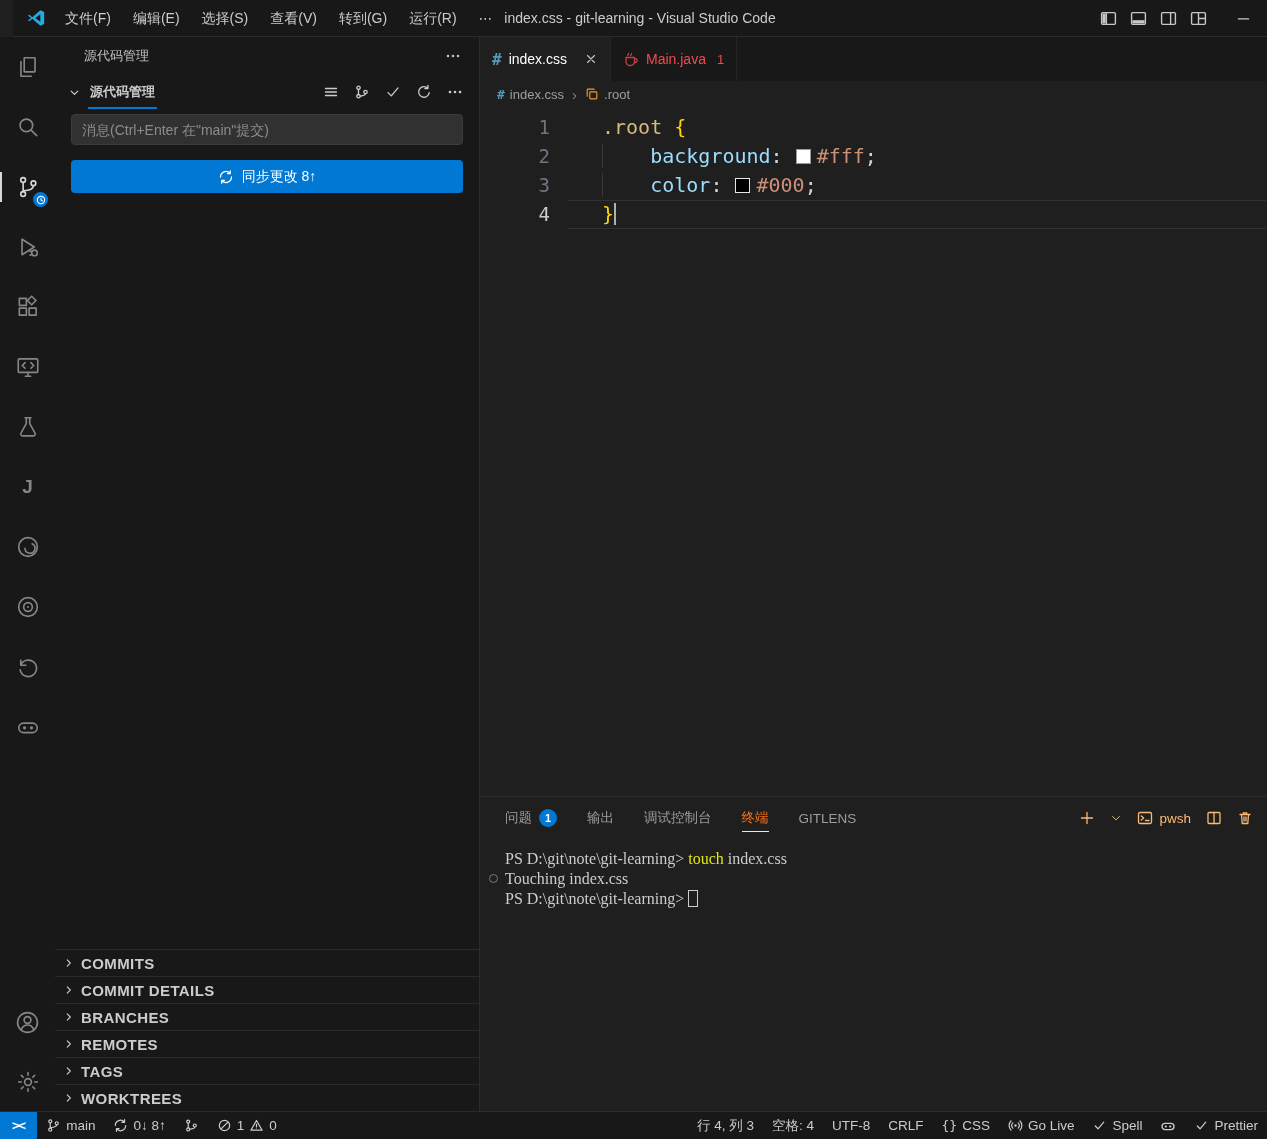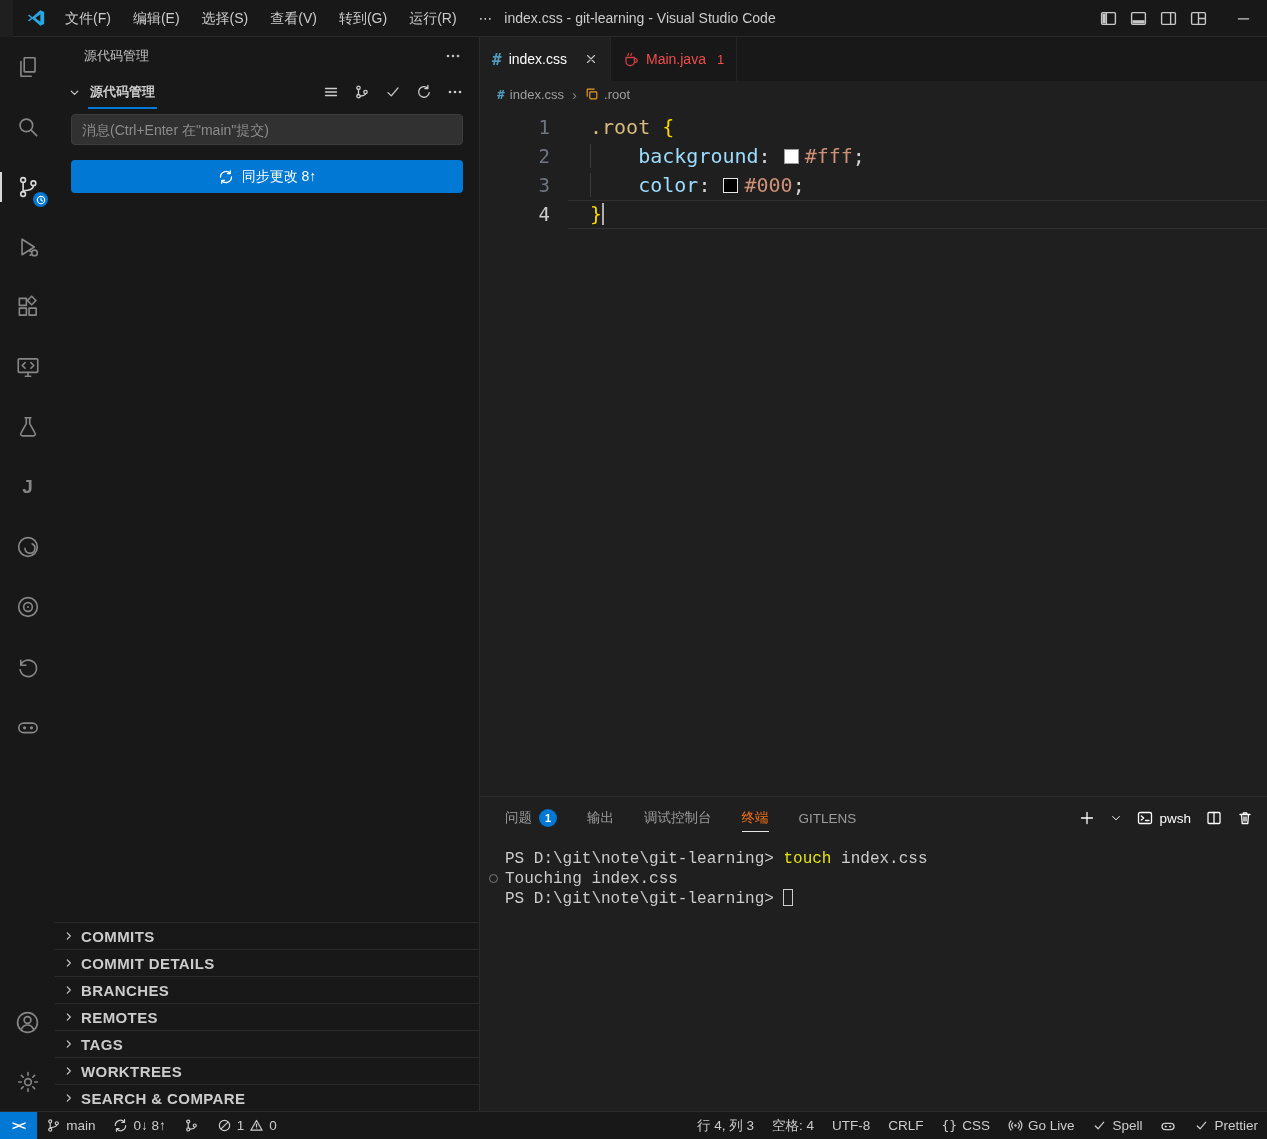--- a/index.html
+++ b/index.html
@@ -61,43 +61,43 @@
   .css-glyph{color:#519aba;font-weight:bold;font-size:16px;font-family:"DejaVu Sans Mono",monospace;}
   .css-glyph.small{font-size:13px;}
   .breadcrumbs{height:26px;display:flex;align-items:center;gap:8px;padding-left:17px;font-size:13px;color:#9f9f9f;flex:none;}
   .bc-item{display:flex;align-items:center;gap:5px;}
   .bc-sep{font-size:15px;color:#7f7f7f;}
 
   
   .code{flex:1;padding-top:6px;font-family:"DejaVu Sans Mono",monospace;font-size:20px;line-height:29px;overflow:hidden;position:relative;}
   .cline{height:29px;position:relative;white-space:pre;}
   .cline .ln{display:inline-block;width:70px;text-align:right;color:#6e7681;font-size:19px;vertical-align:top;}
-  .cline .ltxt{margin-left:40px;color:#d4d4d4;}
+  .cline .ltxt{margin-left:52px;color:#d4d4d4;}
   .cline.current::after{content:"";position:absolute;left:88px;right:1px;top:0;bottom:0;border-top:1px solid #313131;border-bottom:1px solid #313131;pointer-events:none;}
   .cline.current .ln{color:#cccccc;}
   .tok-selector{color:#d7ba7d;}
   .tok-brace{color:#ffd700;}
   .tok-prop{color:#9cdcfe;}
   .tok-punct{color:#d4d4d4;}
   .tok-value{color:#ce9178;}
   .tok-indent{box-shadow:inset 1px 0 0 #3a3a3a;}
   .swatch{display:inline-block;width:15px;height:15px;margin:0 6px 0 1px;vertical-align:-1px;}
   .cursor-bar{display:inline-block;width:2px;height:22px;background:#afafaf;vertical-align:-4px;}
 
   
   .panel{height:315px;border-top:1px solid var(--border);display:flex;flex-direction:column;flex:none;}
   .panel-header{height:42px;display:flex;align-items:center;padding:0 14px 0 25px;flex:none;}
   .panel-tabs{display:flex;gap:30px;height:100%;text-align:center;}
   .panel-tab{display:flex;align-items:center;gap:7px;font-size:13.5px;color:var(--dim);position:relative;}
   .panel-tab.active{color:#f97316;}
   .panel-tab.active::after{content:"";position:absolute;left:0;right:0;bottom:7px;height:1px;background:#e7e7e7;}
   .pt-badge{min-width:18px;height:18px;border-radius:9px;background:var(--blue);color:#fff;font-size:11px;display:flex;align-items:center;justify-content:center;padding:0 4px;font-weight:bold;}
-  .panel-actions{margin-left:auto;display:flex;align-items:center;gap:15px;color:#ffffff;}
+  .panel-actions{margin-left:auto;display:flex;align-items:center;gap:15px;color:#fdba74;}
   .shell-chip{display:flex;align-items:center;gap:6px;font-size:13.5px;}
-  .terminal{padding:10px 16px 0 25px;font-family:Liberation Mono, monospace;font-size:16px;line-height:20px;color:#cccccc;flex:1;}
+  .terminal{padding:10px 16px 0 25px;font-family:Liberation Serif, serif;font-size:16px;line-height:20px;color:#cccccc;flex:1;}
   .tline{white-space:pre;position:relative;}
   .tdecoration{position:absolute;left:-16px;top:5px;width:9px;height:9px;border:1px solid #7a7a7a;border-radius:50%;}
   .tseg-command{color:#e5e510;}
   .tcursor{display:inline-block;width:10px;height:17px;border:1px solid #cccccc;vertical-align:-3px;}
 
   
   .statusbar{height:28px;background:var(--bg-dark);border-top:1px solid var(--border);display:flex;align-items:stretch;font-size:13.5px;color:#cccccc;overflow:hidden;white-space:nowrap;}
   .sb-left{display:flex;}
   .sb-right{margin-left:auto;display:flex;}
   .sbi{display:flex;align-items:center;gap:5px;padding:0 9px;}
@@ -343,26 +343,20 @@
           <svg class="ic sw13" width="14" height="14" viewBox="0 0 16 16">
             <path d="M6 4.5 9.5 8 6 11.5"></path>
           </svg>
           <span>TAGS</span>
         </div>
         <div class="scm-section">
           <svg class="ic sw13" width="14" height="14" viewBox="0 0 16 16">
             <path d="M6 4.5 9.5 8 6 11.5"></path>
           </svg>
           <span>WORKTREES</span>
-        </div>
-        <div class="scm-section">
-          <svg class="ic sw13" width="14" height="14" viewBox="0 0 16 16">
-            <path d="M6 4.5 9.5 8 6 11.5"></path>
-          </svg>
-          <span>SEARCH &amp; COMPARE</span>
         </div>
       </div>
   </div>
 
   <div class="editor-col">
     <div class="tabbar">
       <div class="tab active">
         <span class="css-glyph">#</span>
         <span>index.css</span>
         <span class="close">

